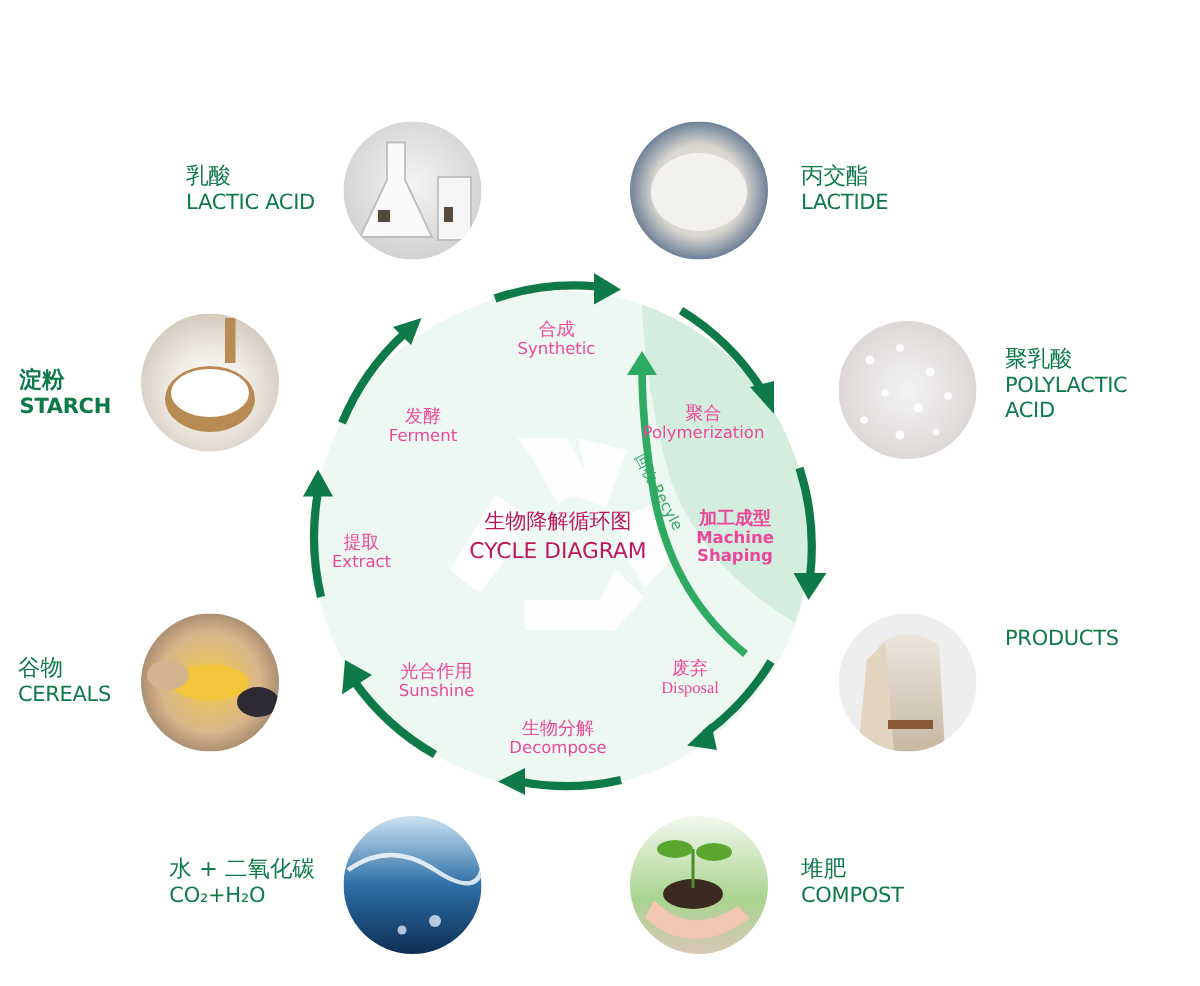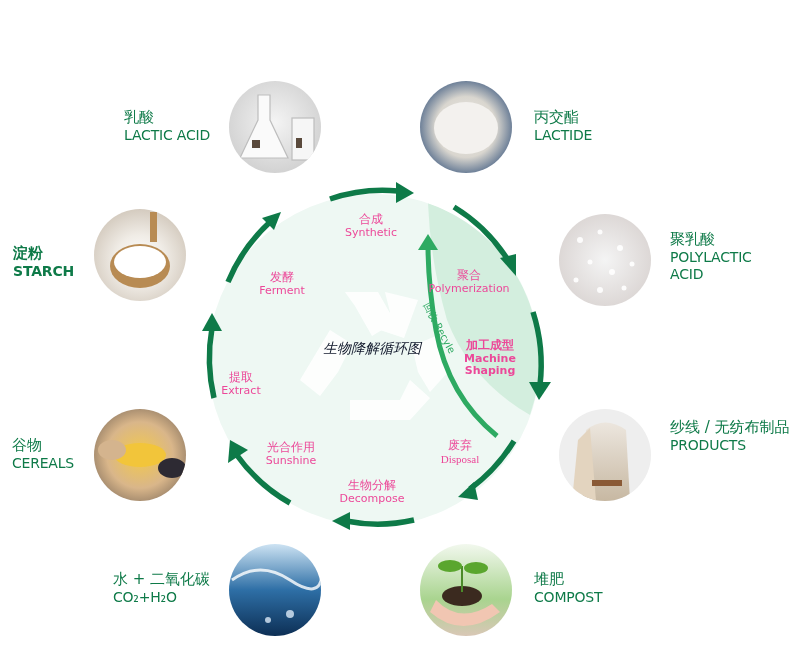--- a/index.html
+++ b/index.html
@@ -6,21 +6,21 @@
   body{width:800px;height:657px;position:relative;overflow:hidden;font-family:"DejaVu Sans","Liberation Sans",sans-serif;}
   #diagram{position:absolute;left:0;top:0;width:800px;height:657px;}
   .node-label{position:absolute;color:#0e7a48;line-height:1.25;}
   .node-label .cn{font-size:15px;display:block;}
   .node-label .en{font-size:14px;display:block;letter-spacing:-0.2px;}
   .node-label.left{text-align:left;}
   .node-label.right{text-align:left;}
   .step{position:absolute;text-align:center;color:#ec4899;transform:translateX(-50%);white-space:nowrap;}
   .step .cn{display:block;font-size:12px;line-height:15px;}
   .step .en{display:block;font-size:11px;line-height:12px;}
-  .center-title{position:absolute;left:372px;top:338px;transform:translateX(-50%);text-align:center;color:#0f172a;white-space:nowrap;font-style:italic;}
+  .center-title{position:absolute;left:372px;top:338px;transform:translateX(-50%);text-align:center;color:#be185d;white-space:nowrap;}
   .center-title .cn{display:block;font-size:14px;line-height:20px;}
   .center-title .en{display:block;font-size:14.5px;line-height:21px;}
   .recycle-label{position:absolute;left:432px;top:300px;color:#2eaa62;font-size:10px;transform:rotate(62deg);transform-origin:left top;white-space:nowrap;}
 </style>
 </head>
 <body>
 
 <svg id="diagram" width="800" height="657" viewBox="0 0 800 657">
   <defs>
     <clipPath id="cp-circle">
@@ -191,21 +191,20 @@
 <div class="node-label right" style="left:534px;top:108px;">
   <span class="cn">丙交酯</span>
   <span class="en">LACTIDE</span>
 </div>
 <div class="node-label right" style="left:670px;top:230px;">
   <span class="cn">聚乳酸</span>
   <span class="en">POLYLACTIC</span>
   <span class="en">ACID</span>
 </div>
 <div class="node-label right" style="left:670px;top:418px;">
-  <span class="cn">纱线 / 无纺布制品</span>
   <span class="en">PRODUCTS</span>
 </div>
 <div class="node-label right" style="left:534px;top:570px;">
   <span class="cn">堆肥</span>
   <span class="en">COMPOST</span>
 </div>
 <div class="node-label left" style="right:590px;top:570px;">
   <span class="cn">水 + 二氧化碳</span>
   <span class="en">CO₂+H₂O</span>
 </div>
@@ -236,26 +235,27 @@
   <span class="en">Disposal</span>
 </div>
 <div class="step" style="left:372px;top:478px;">
   <span class="cn">生物分解</span>
   <span class="en">Decompose</span>
 </div>
 <div class="step" style="left:291px;top:440px;">
   <span class="cn">光合作用</span>
   <span class="en">Sunshine</span>
 </div>
-<div class="step" style="left:241px;top:354px;margin-top:16px;">
+<div class="step" style="left:241px;top:354px;">
   <span class="cn">提取</span>
   <span class="en">Extract</span>
 </div>
 <div class="step" style="left:282px;top:270px;">
   <span class="cn">发酵</span>
   <span class="en">Ferment</span>
 </div>
 
 <div class="recycle-label">回收 Recyle</div>
 
 <div class="center-title">
   <span class="cn">生物降解循环图</span>
+  <span class="en">CYCLE DIAGRAM</span>
 </div>
 
 </body></html>

